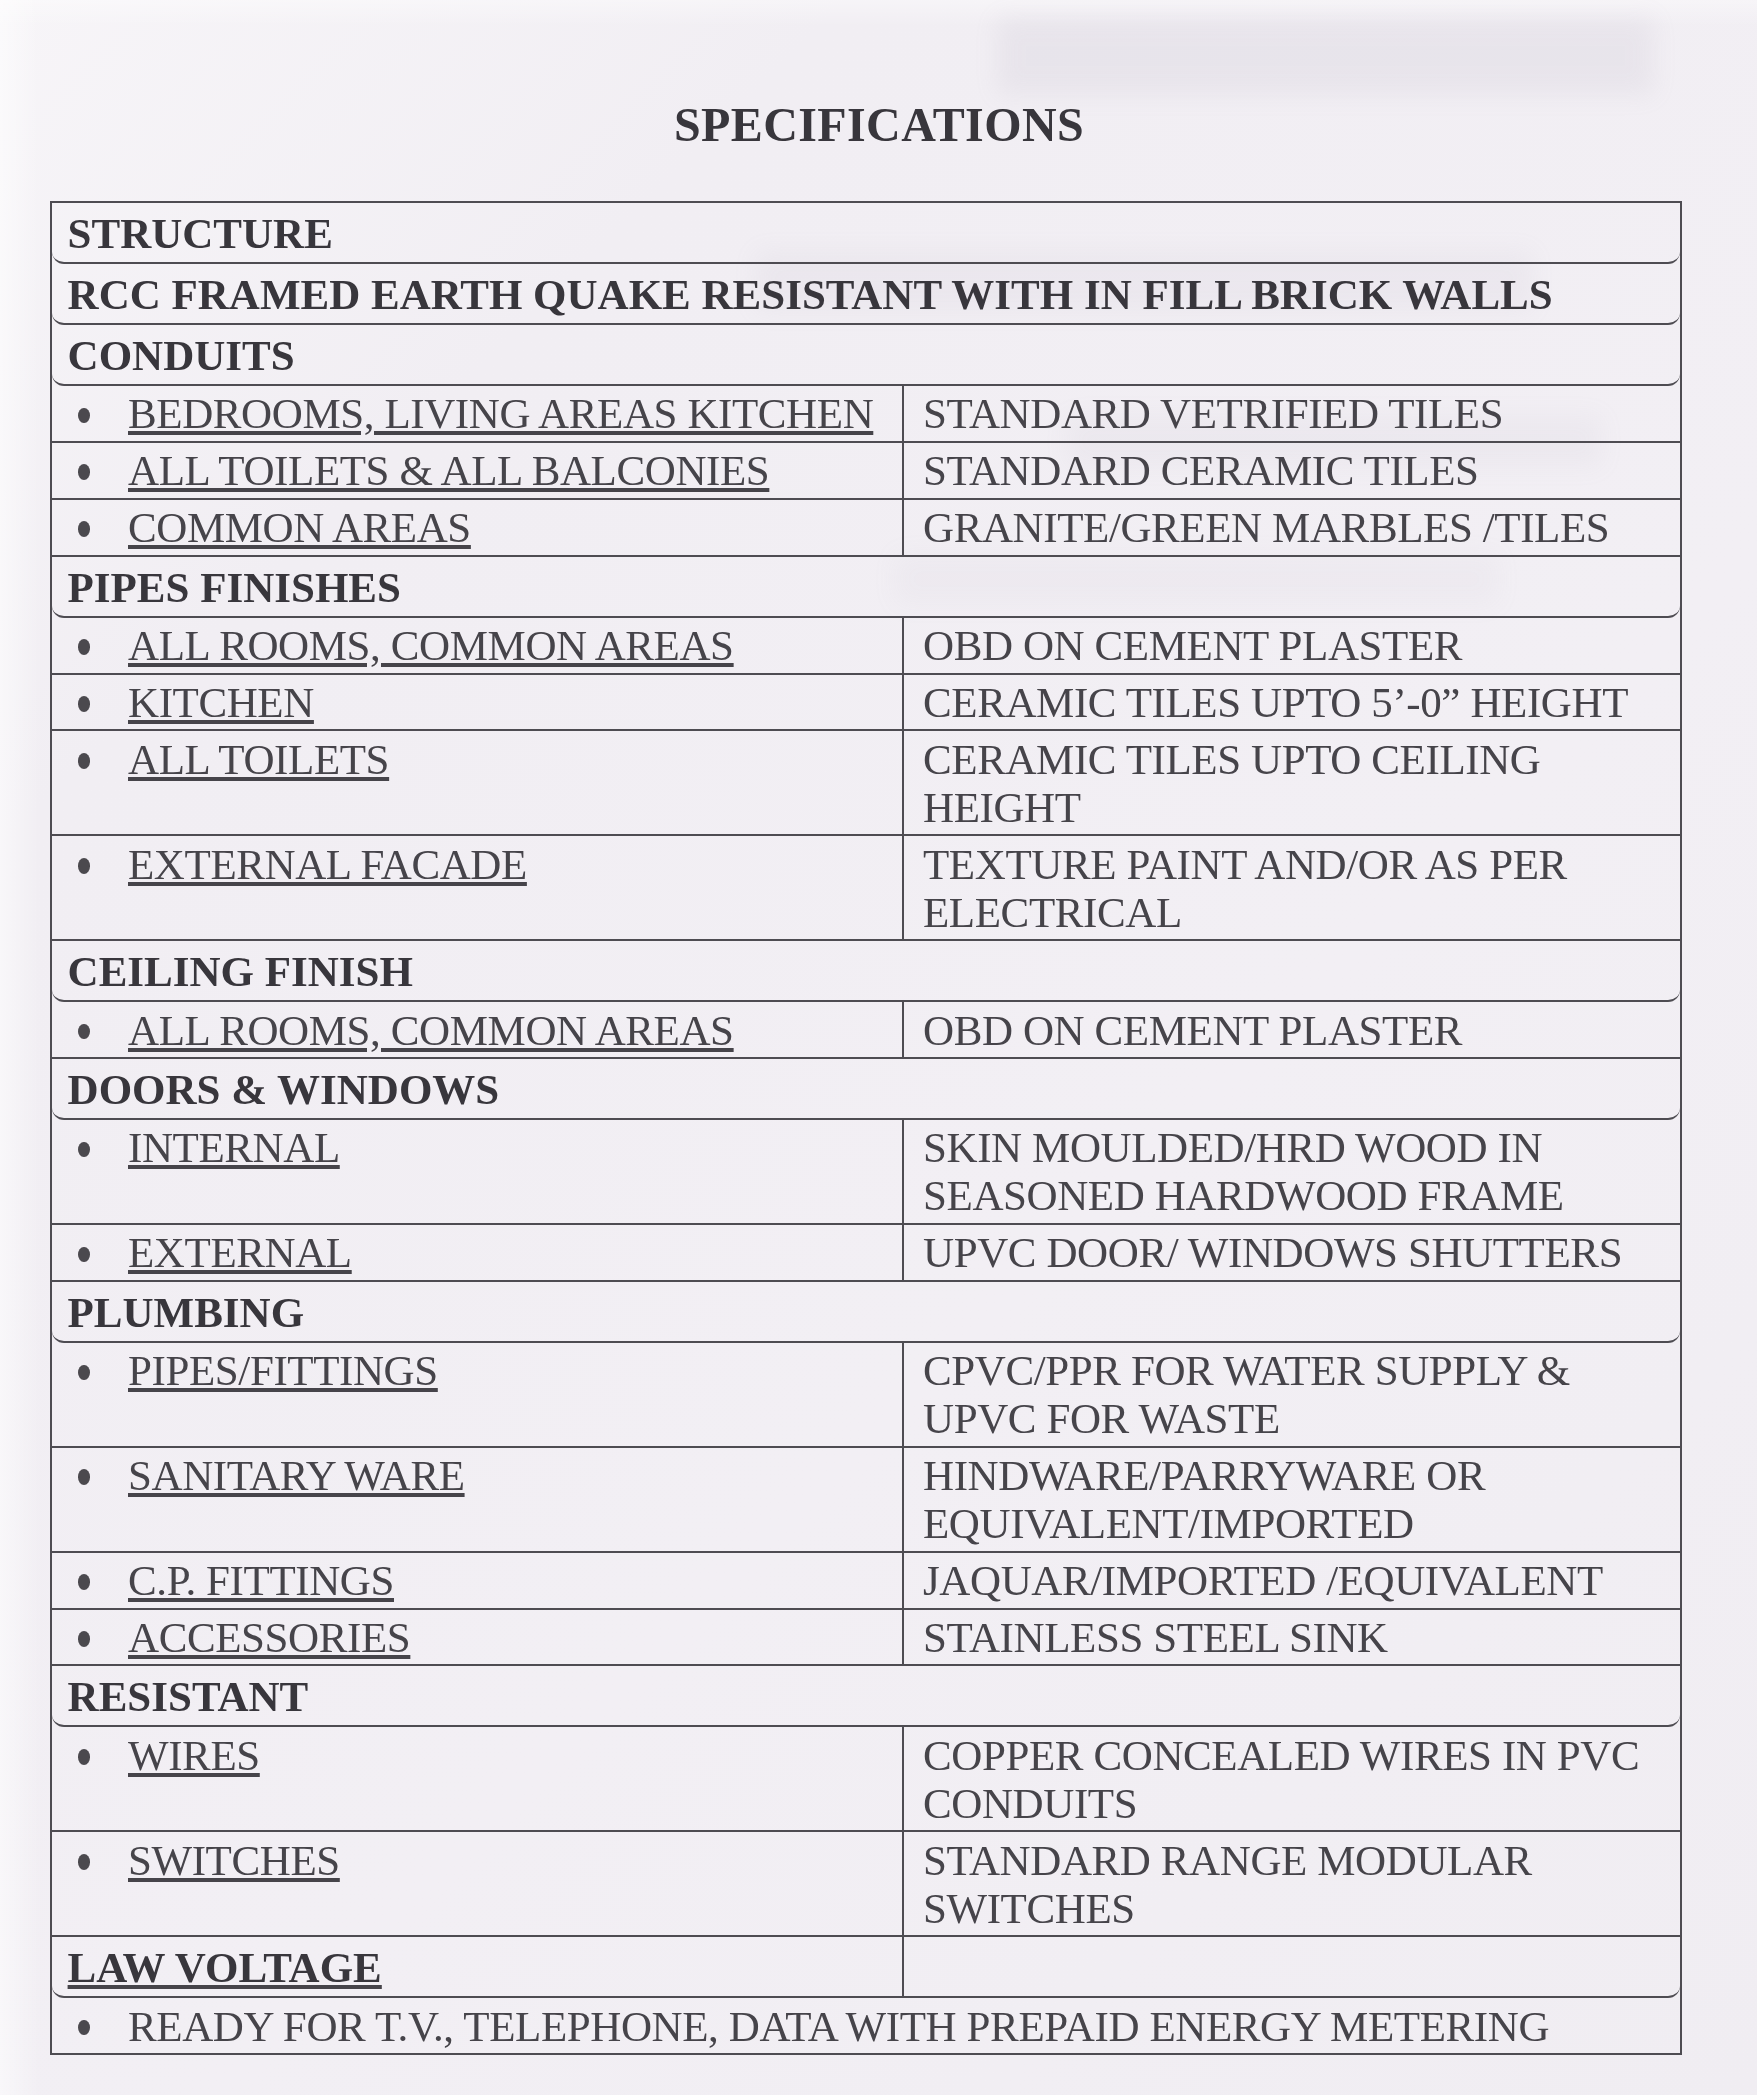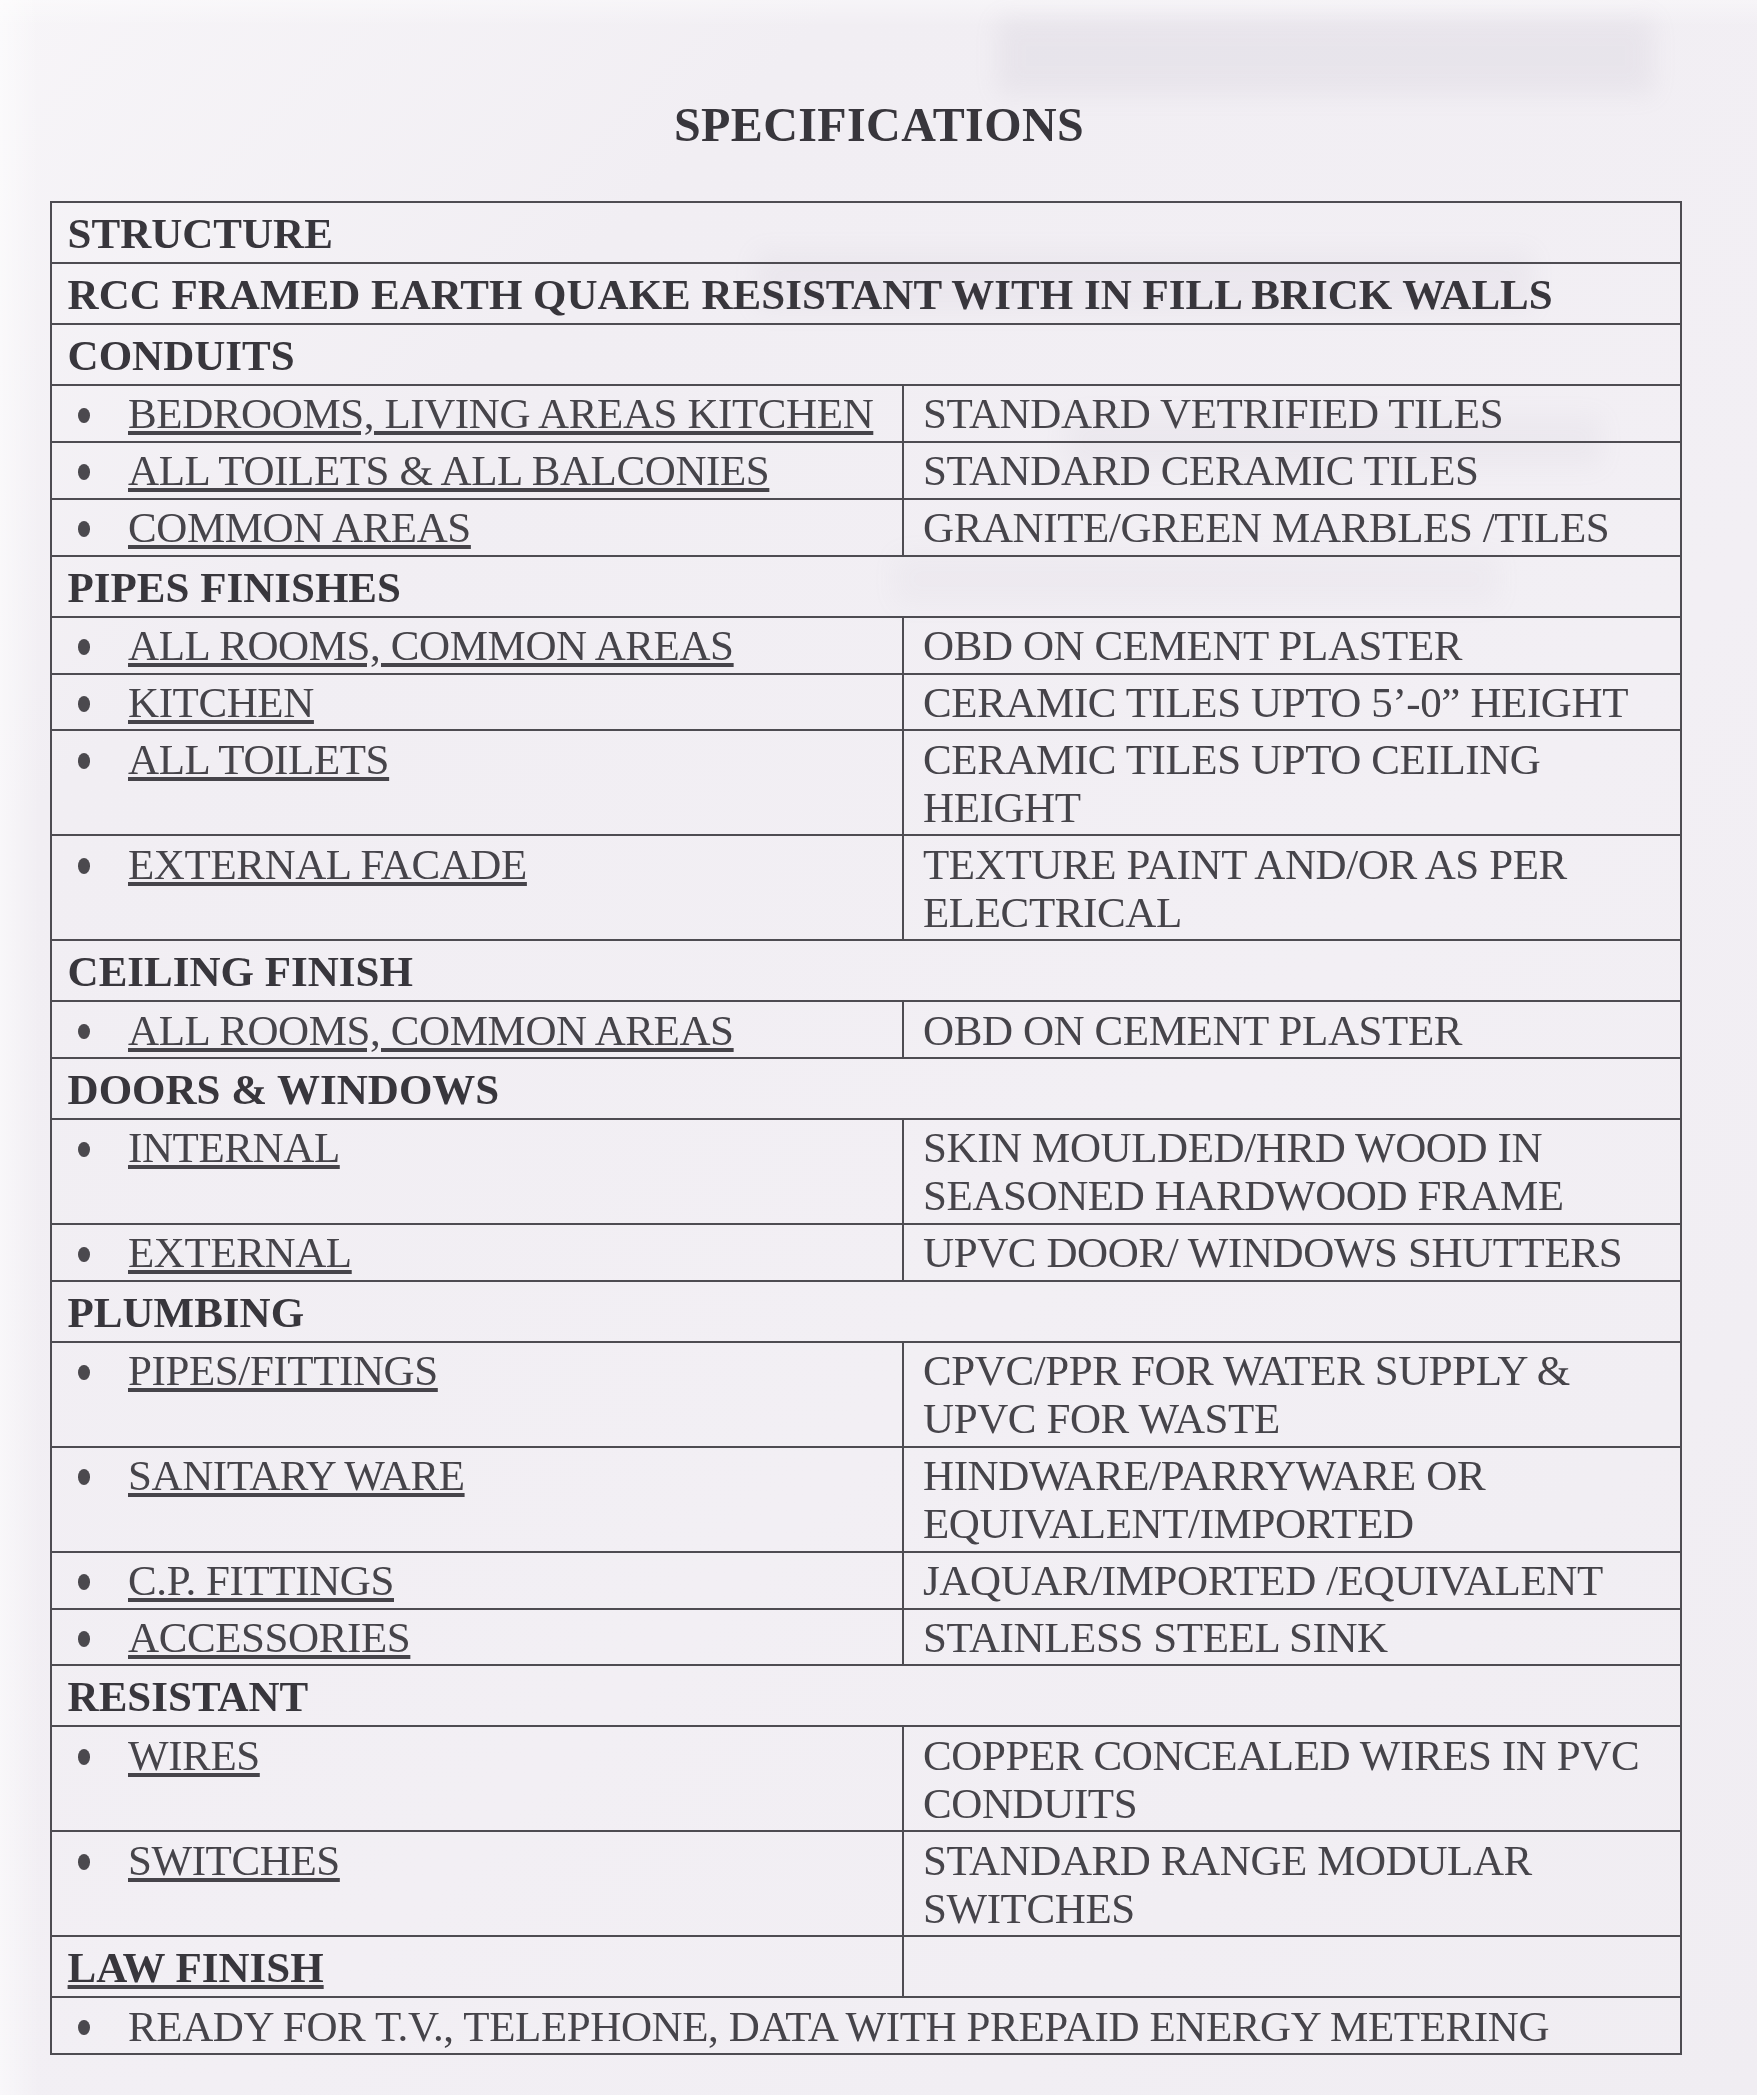--- a/index.html
+++ b/index.html
@@ -38,21 +38,21 @@
     letter-spacing:0.4px;
     margin-top:23px;
   }
 
   .tbl{
     position:absolute;left:50px;top:201px;width:1632px;
     border:2.6px solid var(--line);
   }
   .row{display:flex;border-bottom:2.6px solid var(--line);min-height:55px;}
   .row:last-child{border-bottom:none;}
-  .row.hdr{min-height:61px;}
+  .row.hdr{min-height:61px;border-radius:12px;}
   .cell{font-size:43px;line-height:48px;padding:4.3px 17.3px 2.6px 19px;}
   .row.hdr .cell{padding-top:7px;}
   .cell.l{
     flex:0 0 852px;width:852px;
     border-right:2.6px solid var(--line);
     padding-left:76px;position:relative;text-decoration:underline;
   }
   .row.hdr .cell.l{padding-left:15.6px;}
   .cell.r{flex:1;}
   .cell.full{flex:1;padding-left:15.6px;}
@@ -191,21 +191,21 @@
 CONDUITS</span></div>
   </div>
 
   <div class="row itm">
     <div class="cell l"><span class="bullet"></span><span class="txt">SWITCHES</span></div>
     <div class="cell r"><span class="txt">STANDARD RANGE MODULAR
 SWITCHES</span></div>
   </div>
 
   <div class="row hdr split">
-    <div class="cell l"><span class="txt">LAW FINISH</span></div>
+    <div class="cell l"><span class="txt">LAW VOLTAGE</span></div>
     <div class="cell r"></div>
   </div>
 
   <div class="row itm">
     <div class="cell full bulleted"><span class="bullet"></span><span class="txt">READY FOR T.V., TELEPHONE, DATA WITH PREPAID ENERGY METERING</span></div>
   </div>
 
 </div>
 
 

